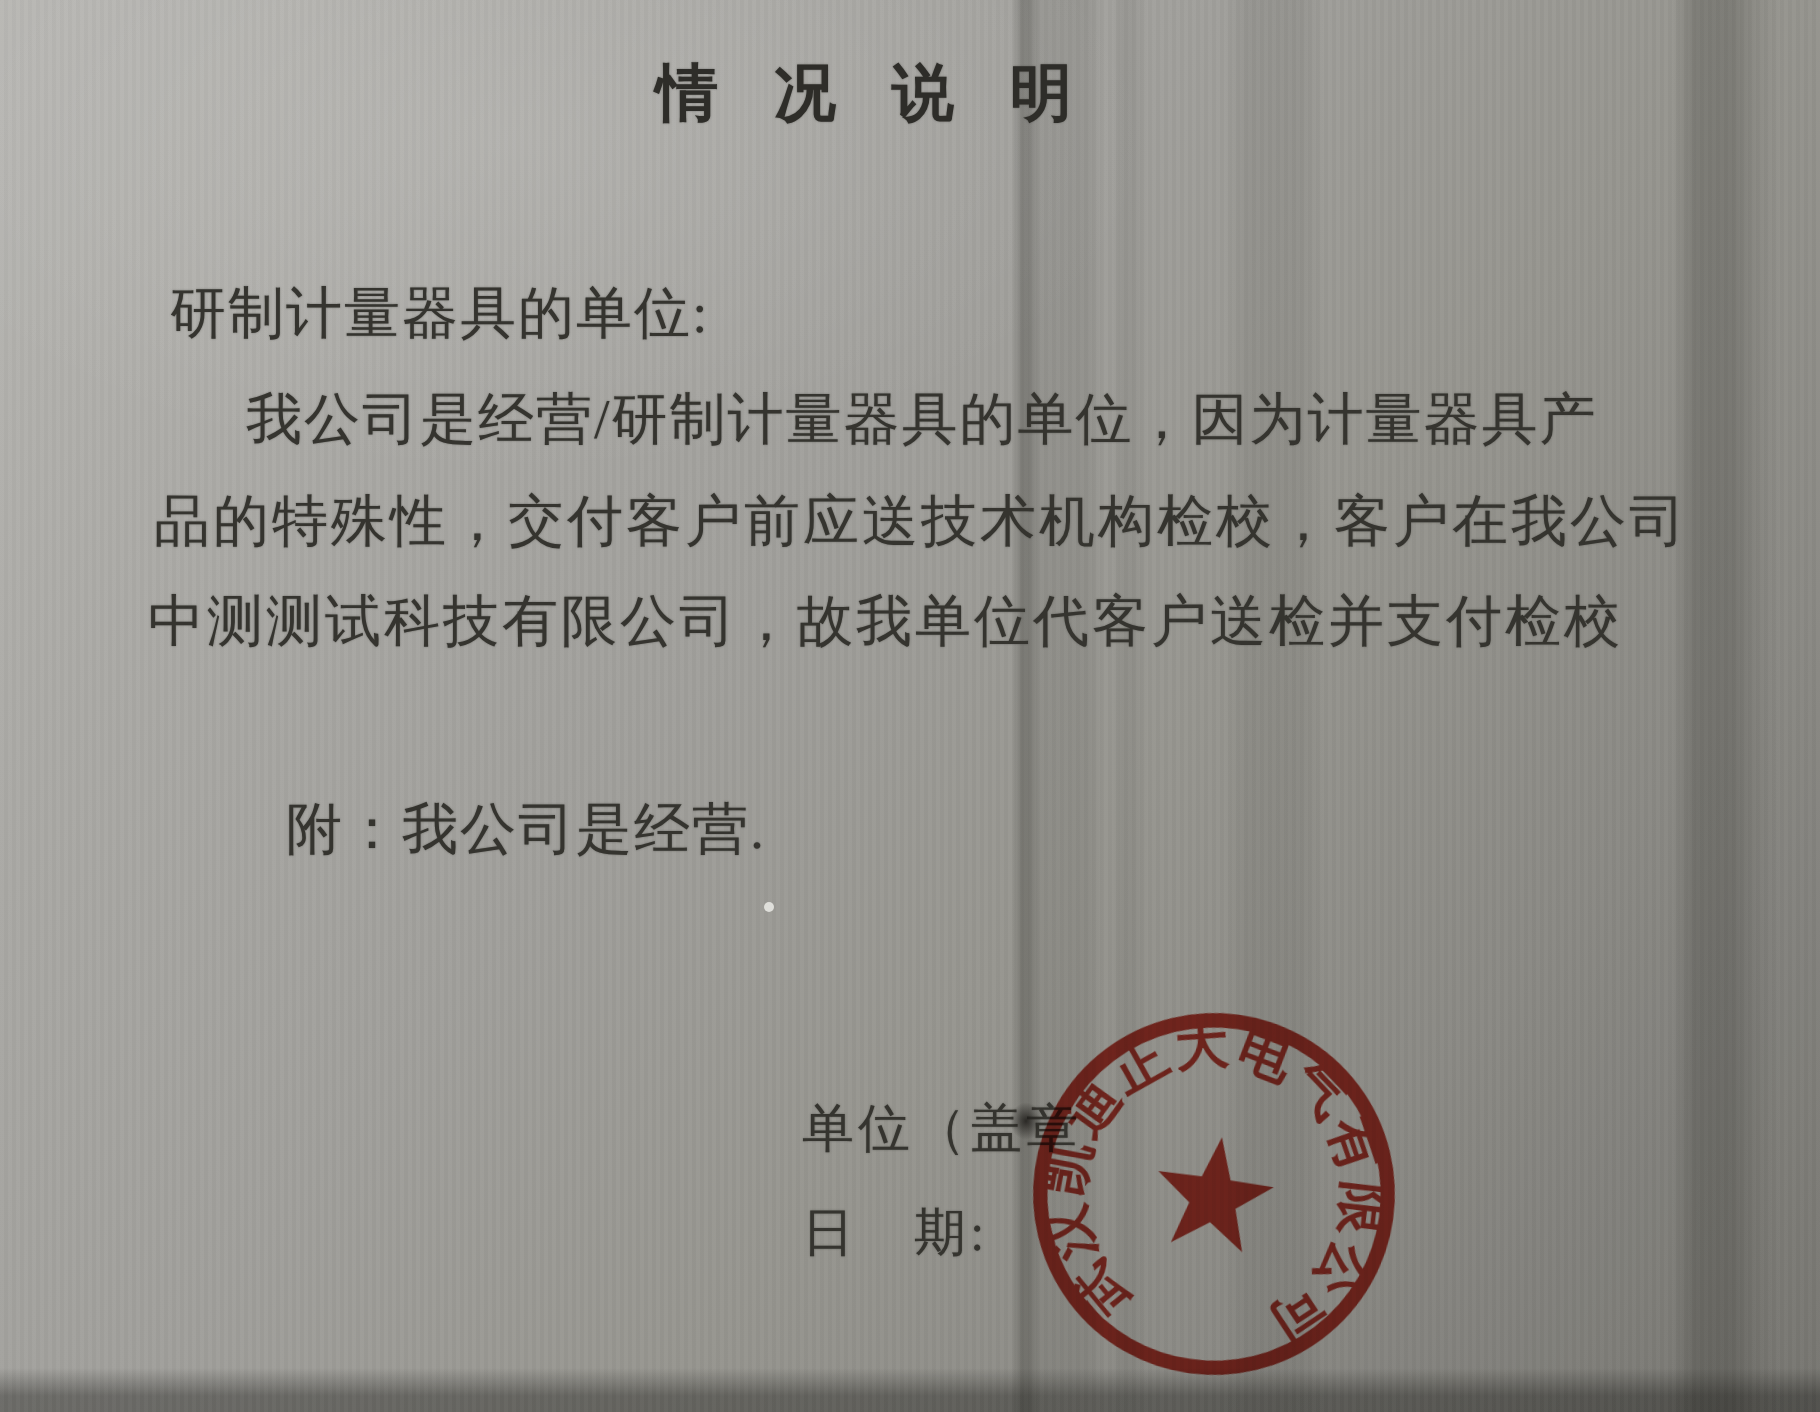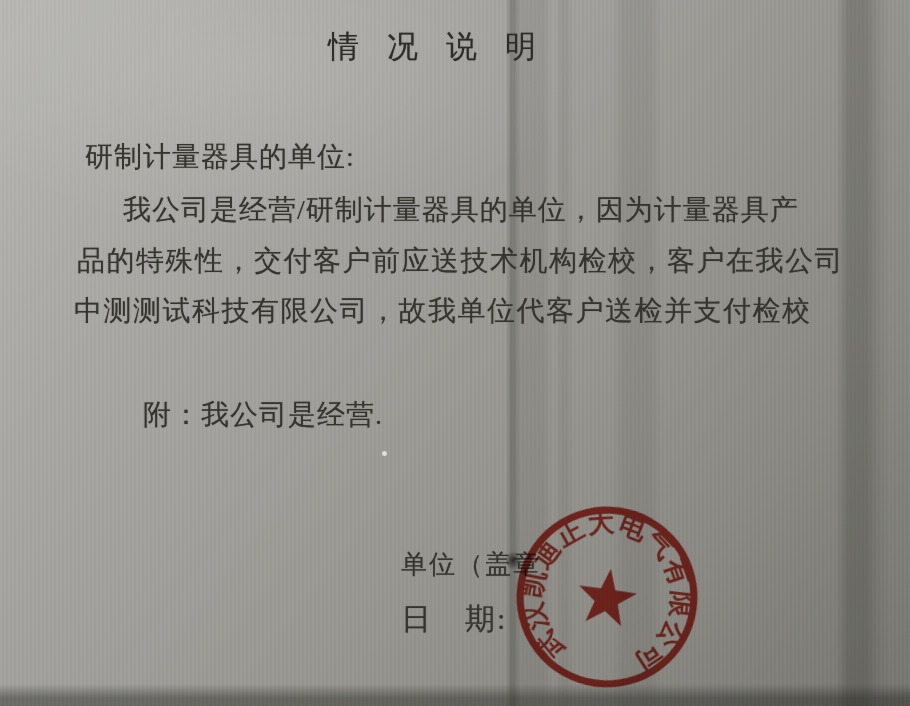--- a/index.html
+++ b/index.html
@@ -32,34 +32,34 @@
     position: absolute;
     color: #35342f;
     text-shadow: 0 0 1px rgba(55,55,50,0.55);
     filter: blur(0.35px);
     white-space: nowrap;
   }
 
   .title {
     left: 328px; top: 26px;
     font-size: 31px;
-    font-weight: normal;
+    font-weight: bold;
     letter-spacing: 28px;
     color: #2e2d29;
   }
 
   .addressee { left: 85px;  top: 138px; font-size: 28px; letter-spacing: 1px; }
   .line-1    { left: 123px; top: 191px; font-size: 28px; letter-spacing: 1px; }
   .line-2    { left: 77px;  top: 242px; font-size: 28px; letter-spacing: 1.5px; }
   .line-3    { left: 74px;  top: 292px; font-size: 28px; letter-spacing: 1.5px; }
   .line-4    { left: 80px;  top: 343px; font-size: 28px; letter-spacing: 1px; }
   .attach    { left: 143px; top: 396px; font-size: 28px; letter-spacing: 1px; }
 
   .sig-unit  { left: 401px; top: 547px; font-size: 26px; letter-spacing: 2px; }
-  .sig-date  { left: 401px; top: 599px; font-size: 30px; letter-spacing: 2px; }
+  .sig-date  { left: 401px; top: 599px; font-size: 26px; letter-spacing: 2px; }
 
   .seal {
     position: absolute;
     left: 515px; top: 504px;
     width: 184px; height: 186px;
     transform: rotate(8deg);
     opacity: 0.9;
     mix-blend-mode: multiply;
     filter: blur(0.3px);
   }

